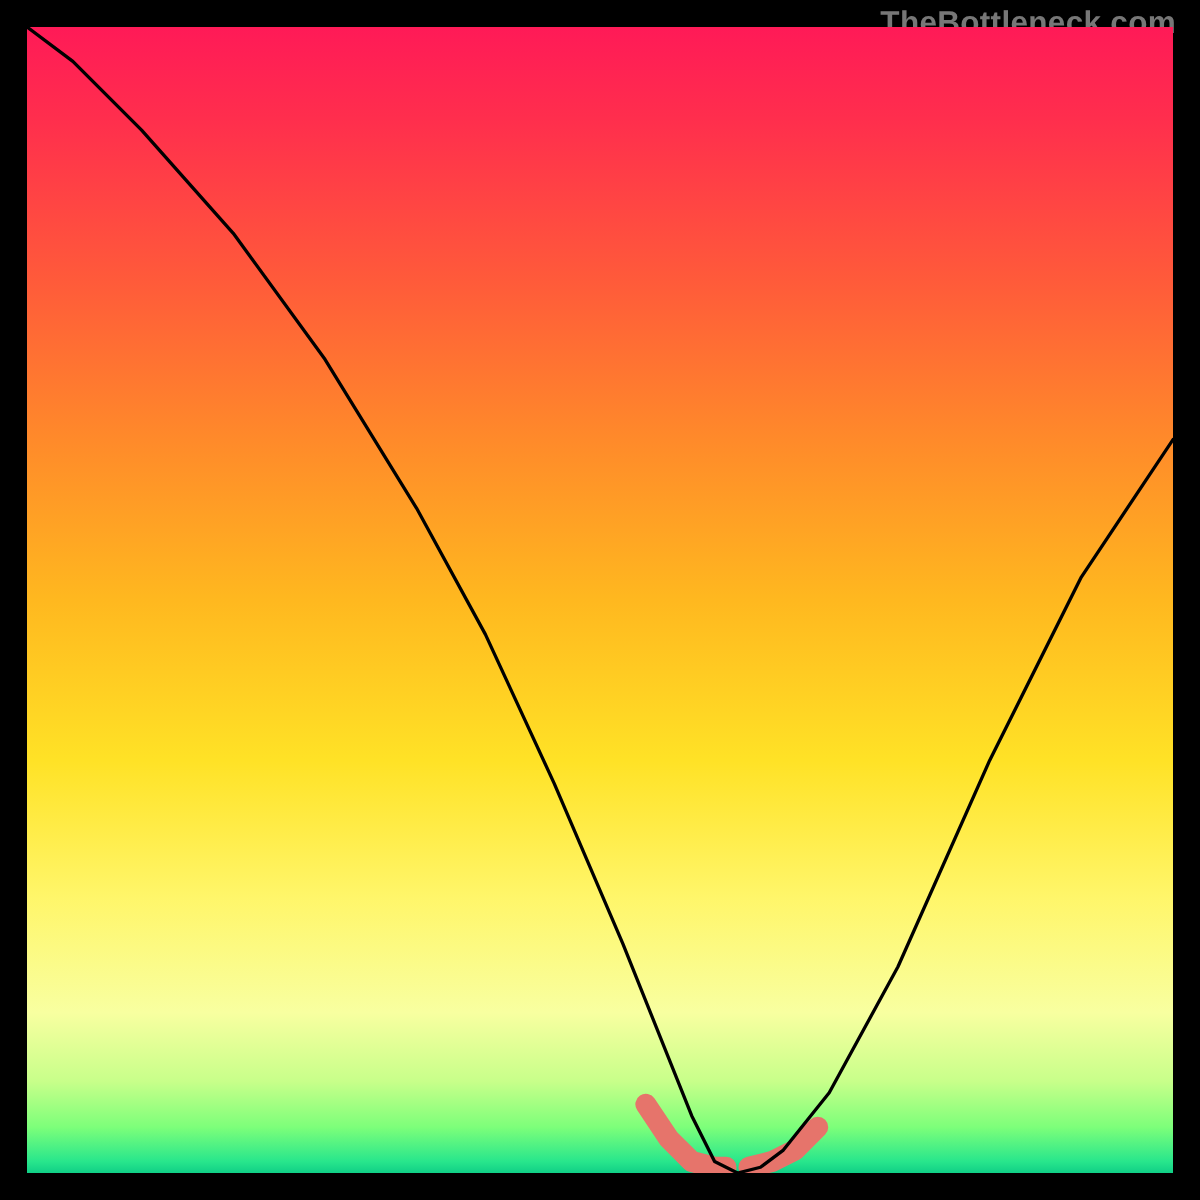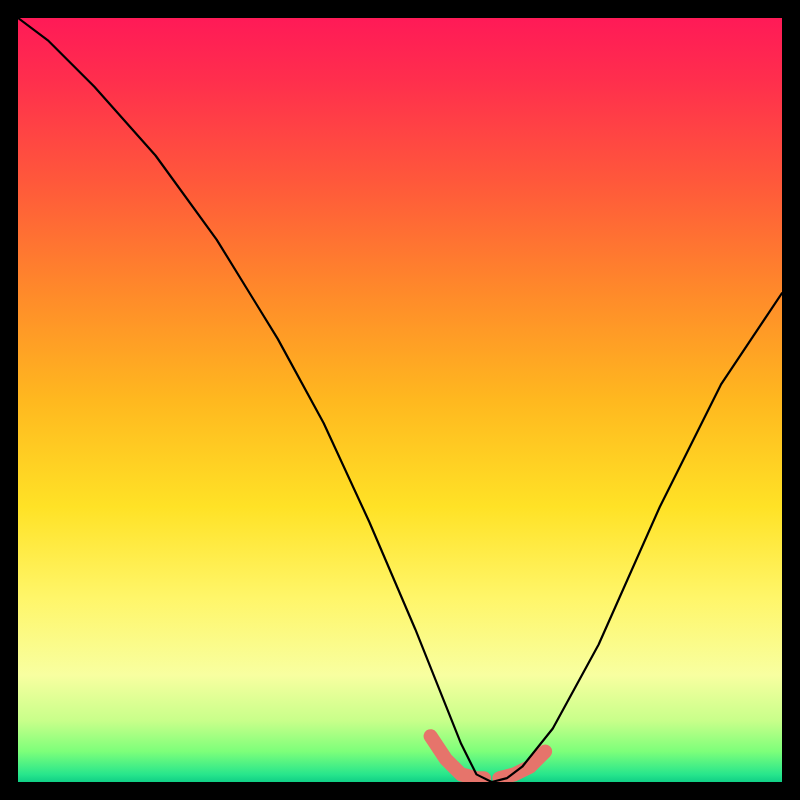--- a/index.html
+++ b/index.html
@@ -78,20 +78,21 @@
     font-weight: 600;
     color: #777;
     letter-spacing: 0.2px;
     user-select: none;
   }
 </style>
 </head>
 <body>
 
 <div class="frame">
+  <div class="watermark">TheBottleneck.com</div>
 
   <div class="plot-area">
     <div class="gradient"></div>
 
     <svg class="curve" viewBox="0 0 764 764" preserveAspectRatio="none">
       <path id="hl-left" class="highlight" d="M412.56 718.16 L427.84 741.08 L443.12 756.36 L458.40 760.18 L466.04 760.18"></path>
       <path id="hl-right" class="highlight" d="M481.32 760.18 L496.60 756.36 L511.88 748.72 L527.16 733.44"></path>
       <path id="main-line" class="main-line" d="M0.00 0.00 L30.56 22.92 L76.40 68.76 L137.52 137.52 L198.64 221.56 L259.76 320.88 L305.60 404.92 L351.44 504.24 L397.28 611.20 L427.84 687.60 L443.12 725.80 L458.40 756.36 L473.68 764.00 L488.96 760.18 L504.24 748.72 L534.80 710.52 L580.64 626.48 L641.76 488.96 L702.88 366.72 L764.00 275.04"></path>
     </svg>
   </div>

